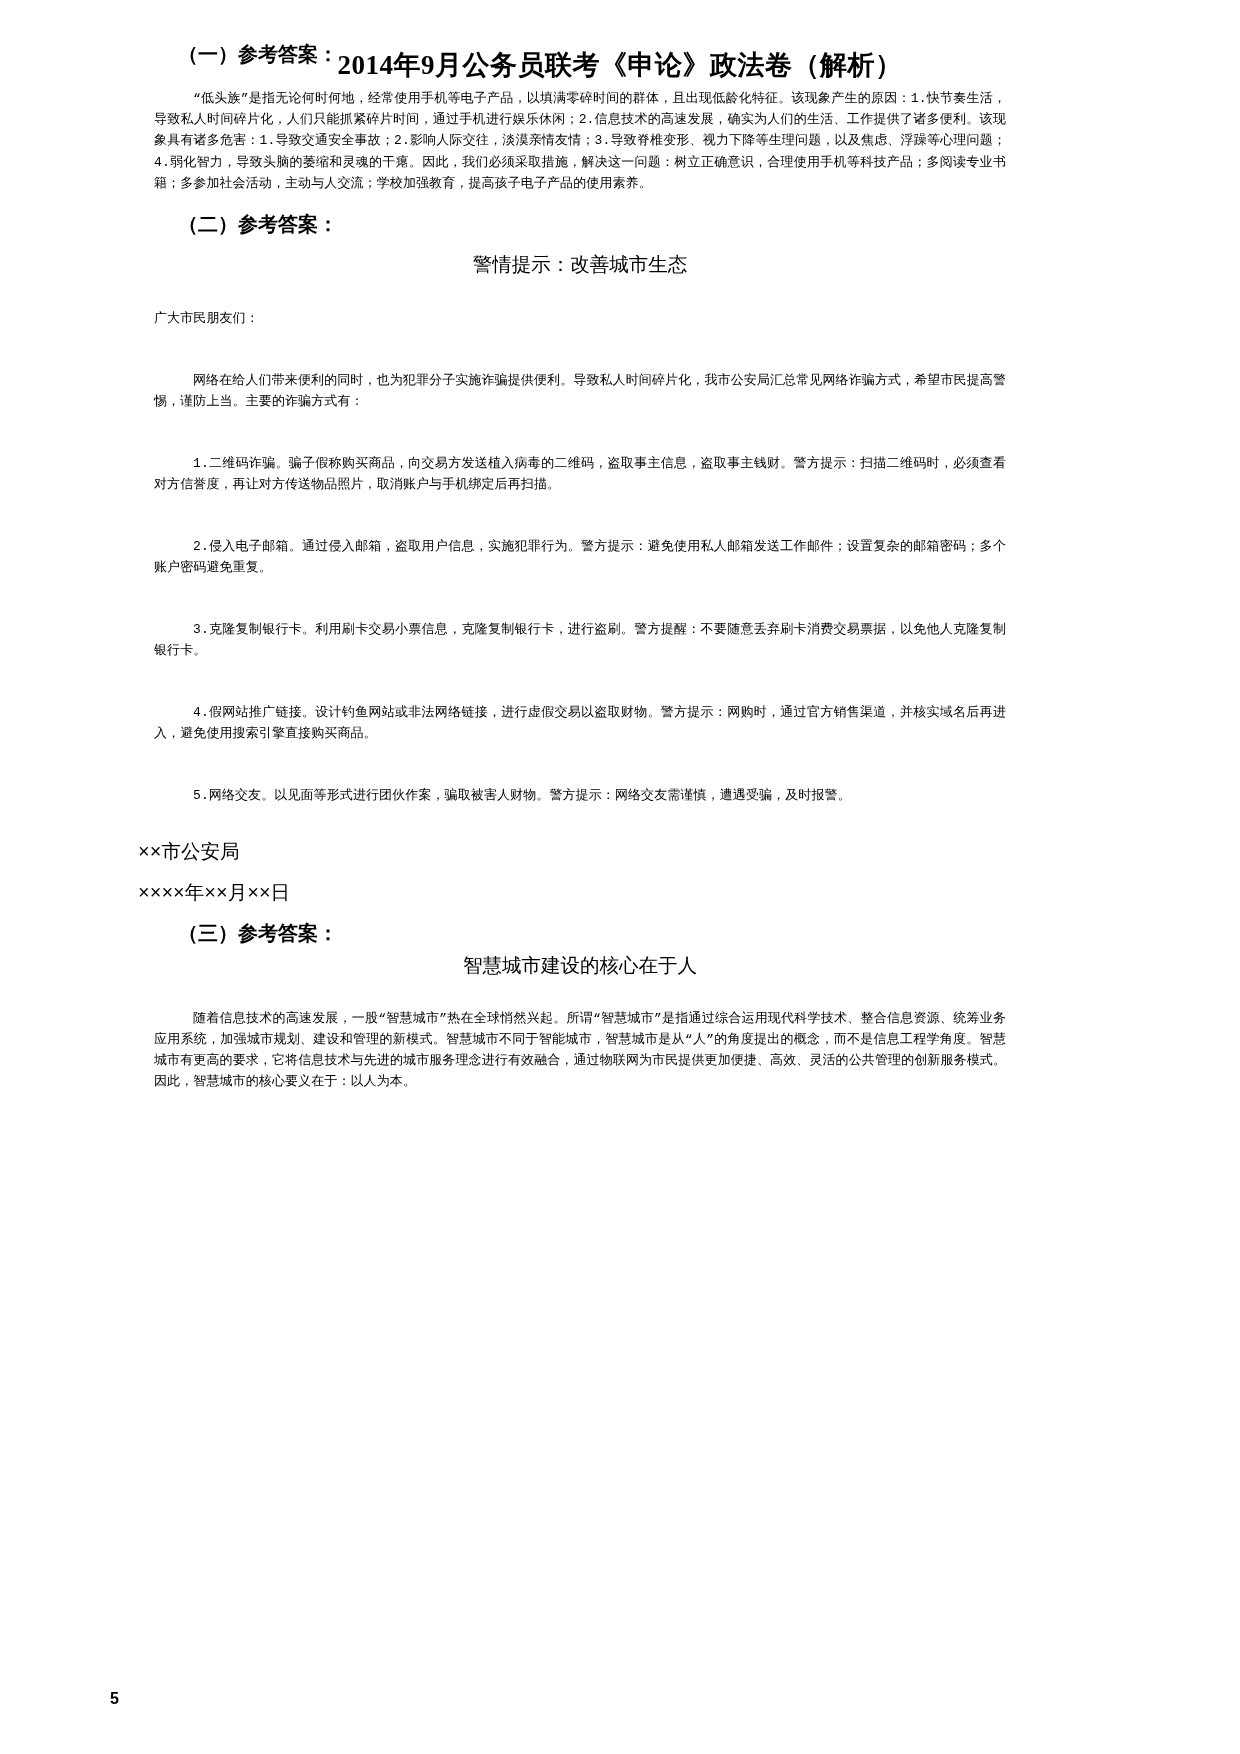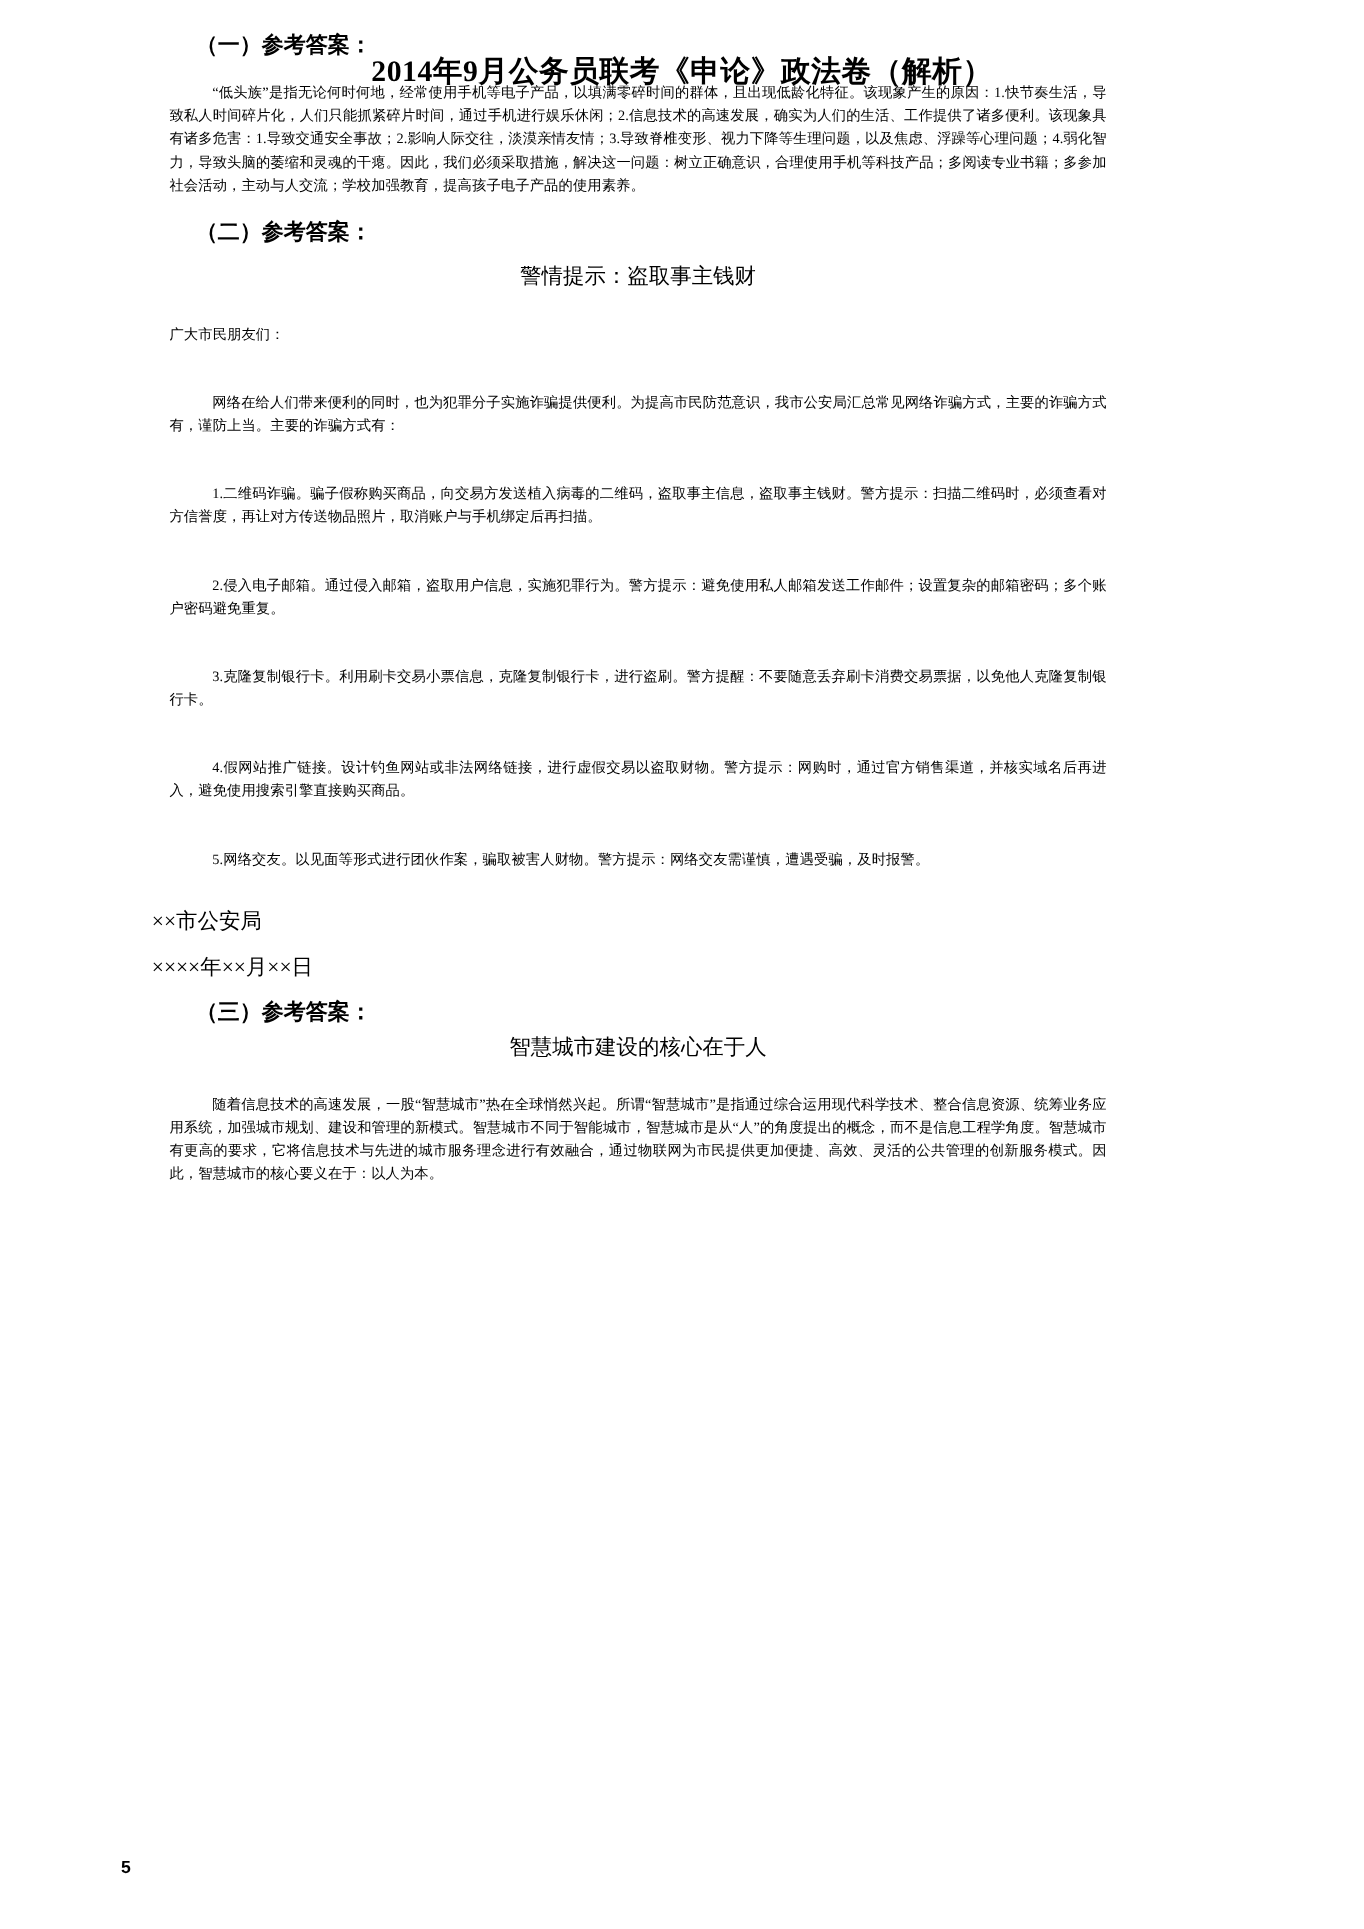--- a/index.html
+++ b/index.html
@@ -18,22 +18,23 @@
   .page {
     position: relative;
     width: 1240px;
     height: 1754px;
     box-sizing: border-box;
     padding: 0;
   }
   .content {
     position: absolute;
     left: 138px;
-    top: 1px;
+    top: 16px;
     width: 884px;
+    font-family: Liberation Mono, monospace;
   }
   .doc-title {
     text-align: center;
     font-size: 27px;
     font-weight: bold;
     letter-spacing: 0.5px;
     margin: 0;
     padding-top: 47px;
     padding-bottom: 0;
     line-height: 1.35;
@@ -94,25 +95,25 @@
 
   <div class="content">
 
     <div class="sp-lg"></div>
 
     <div class="section-head">（一）参考答案：</div>
     <p class="para">“低头族”是指无论何时何地，经常使用手机等电子产品，以填满零碎时间的群体，且出现低龄化特征。该现象产生的原因：1.快节奏生活，导致私人时间碎片化，人们只能抓紧碎片时间，通过手机进行娱乐休闲；2.信息技术的高速发展，确实为人们的生活、工作提供了诸多便利。该现象具有诸多危害：1.导致交通安全事故；2.影响人际交往，淡漠亲情友情；3.导致脊椎变形、视力下降等生理问题，以及焦虑、浮躁等心理问题；4.弱化智力，导致头脑的萎缩和灵魂的干瘪。因此，我们必须采取措施，解决这一问题：树立正确意识，合理使用手机等科技产品；多阅读专业书籍；多参加社会活动，主动与人交流；学校加强教育，提高孩子电子产品的使用素养。</p>
 
     <div class="section-head">（二）参考答案：</div>
     <div class="sp-sm"></div>
-    <p class="centered">警情提示：盗取事主钱财</p>
+    <p class="centered">警情提示：改善城市生态</p>
     <div class="sp-sm"></div>
     <p class="para noindent">广大市民朋友们：</p>
     <div class="sp-sm"></div>
-    <p class="para">网络在给人们带来便利的同时，也为犯罪分子实施诈骗提供便利。为提高市民防范意识，我市公安局汇总常见网络诈骗方式，主要的诈骗方式有，谨防上当。主要的诈骗方式有：</p>
+    <p class="para">网络在给人们带来便利的同时，也为犯罪分子实施诈骗提供便利。导致私人时间碎片化，我市公安局汇总常见网络诈骗方式，希望市民提高警惕，谨防上当。主要的诈骗方式有：</p>
     <div class="sp-sm"></div>
     <p class="para">1.二维码诈骗。骗子假称购买商品，向交易方发送植入病毒的二维码，盗取事主信息，盗取事主钱财。警方提示：扫描二维码时，必须查看对方信誉度，再让对方传送物品照片，取消账户与手机绑定后再扫描。</p>
     <div class="sp-sm"></div>
     <p class="para">2.侵入电子邮箱。通过侵入邮箱，盗取用户信息，实施犯罪行为。警方提示：避免使用私人邮箱发送工作邮件；设置复杂的邮箱密码；多个账户密码避免重复。</p>
     <div class="sp-sm"></div>
     <p class="para">3.克隆复制银行卡。利用刷卡交易小票信息，克隆复制银行卡，进行盗刷。警方提醒：不要随意丢弃刷卡消费交易票据，以免他人克隆复制银行卡。</p>
     <div class="sp-sm"></div>
     <p class="para">4.假网站推广链接。设计钓鱼网站或非法网络链接，进行虚假交易以盗取财物。警方提示：网购时，通过官方销售渠道，并核实域名后再进入，避免使用搜索引擎直接购买商品。</p>
     <div class="sp-sm"></div>
     <p class="para">5.网络交友。以见面等形式进行团伙作案，骗取被害人财物。警方提示：网络交友需谨慎，遭遇受骗，及时报警。</p>

